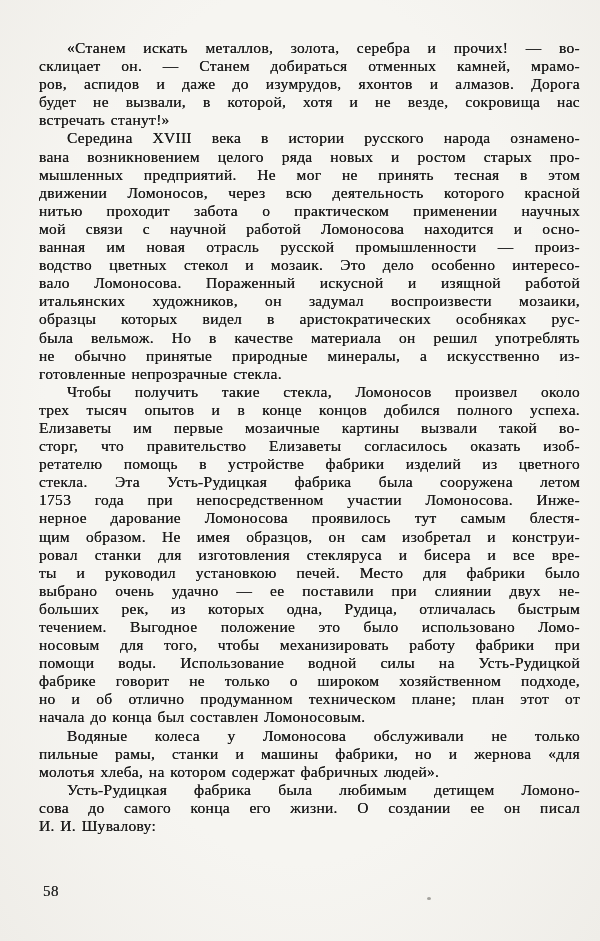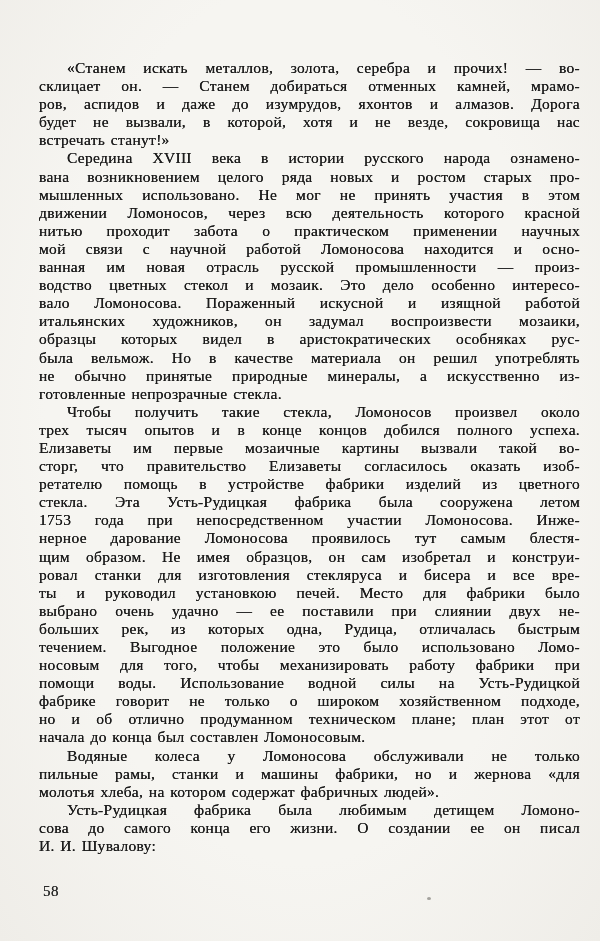--- a/index.html
+++ b/index.html
@@ -51,29 +51,29 @@
     width: 4px; height: 3px;
     background: #8f8d88;
     border-radius: 50%;
     opacity: 0.8;
   }
 </style>
 </head>
 <body>
 
 <div class="page">
-  <div class="text-block" style="color: rgb(28, 28, 28); margin-top: 20px;">
+  <div class="text-block" style="color: rgb(28, 28, 28);">
       <div class="line first">«Станем искать металлов, золота, серебра и прочих! — во-</div>
       <div class="line">склицает он. — Станем добираться отменных камней, мрамо-</div>
       <div class="line">ров, аспидов и даже до изумрудов, яхонтов и алмазов. Дорога</div>
       <div class="line">будет не вызвали, в которой, хотя и не везде, сокровища нас</div>
       <div class="line last">встречать станут!»</div>
       <div class="line first">Середина XVIII века в истории русского народа ознамено-</div>
       <div class="line">вана возникновением целого ряда новых и ростом старых про-</div>
-      <div class="line">мышленных использовано. Не мог не принять участия в этом</div>
+      <div class="line">мышленных предприятий. Не мог не принять тесная в этом</div>
       <div class="line">движении Ломоносов, через всю деятельность которого красной</div>
       <div class="line">нитью проходит забота о практическом применении научных</div>
       <div class="line">мой связи с научной работой Ломоносова находится и осно-</div>
       <div class="line">ванная им новая отрасль русской промышленности — произ-</div>
       <div class="line">водство цветных стекол и мозаик. Это дело особенно интересо-</div>
       <div class="line">вало Ломоносова. Пораженный искусной и изящной работой</div>
       <div class="line">итальянских художников, он задумал воспроизвести мозаики,</div>
       <div class="line">образцы которых видел в аристократических особняках рус-</div>
       <div class="line">была вельмож. Но в качестве материала он решил употреблять</div>
       <div class="line">не обычно принятые природные минералы, а искусственно из-</div>

